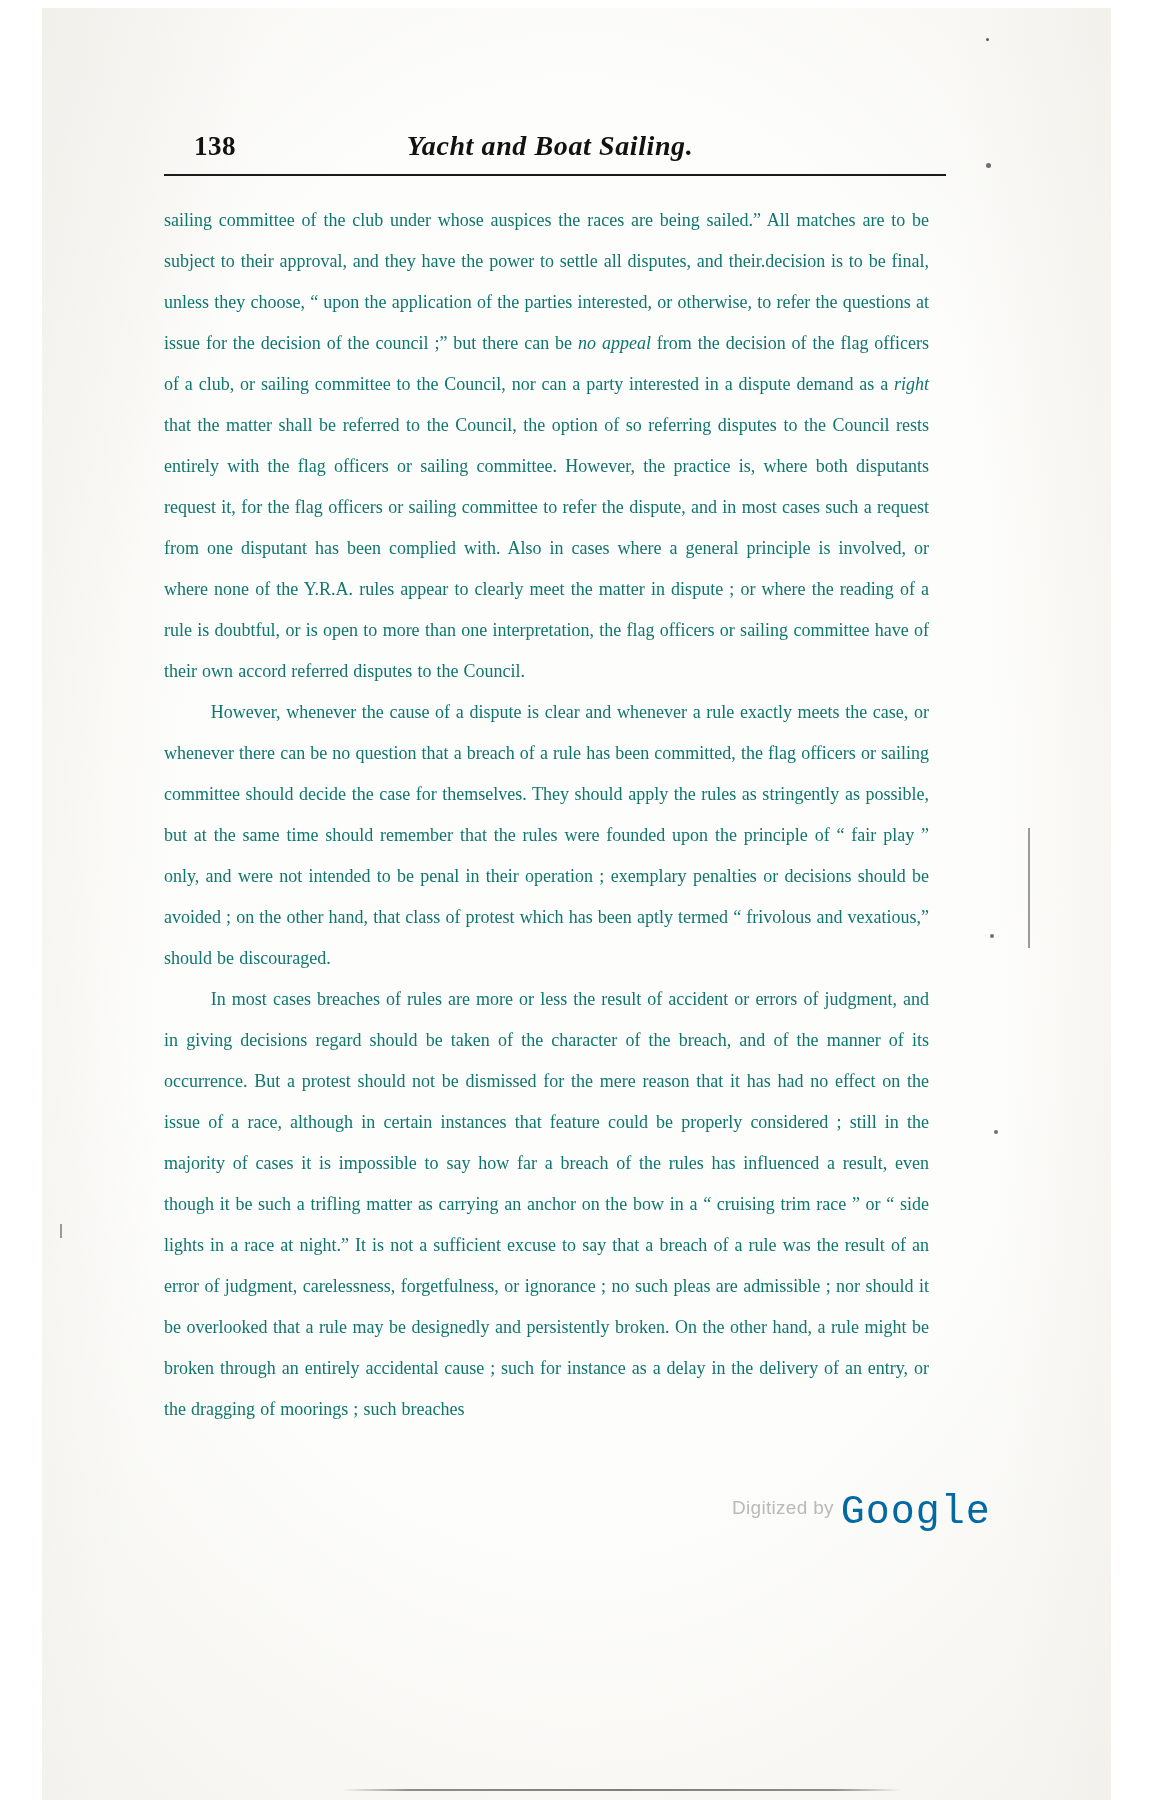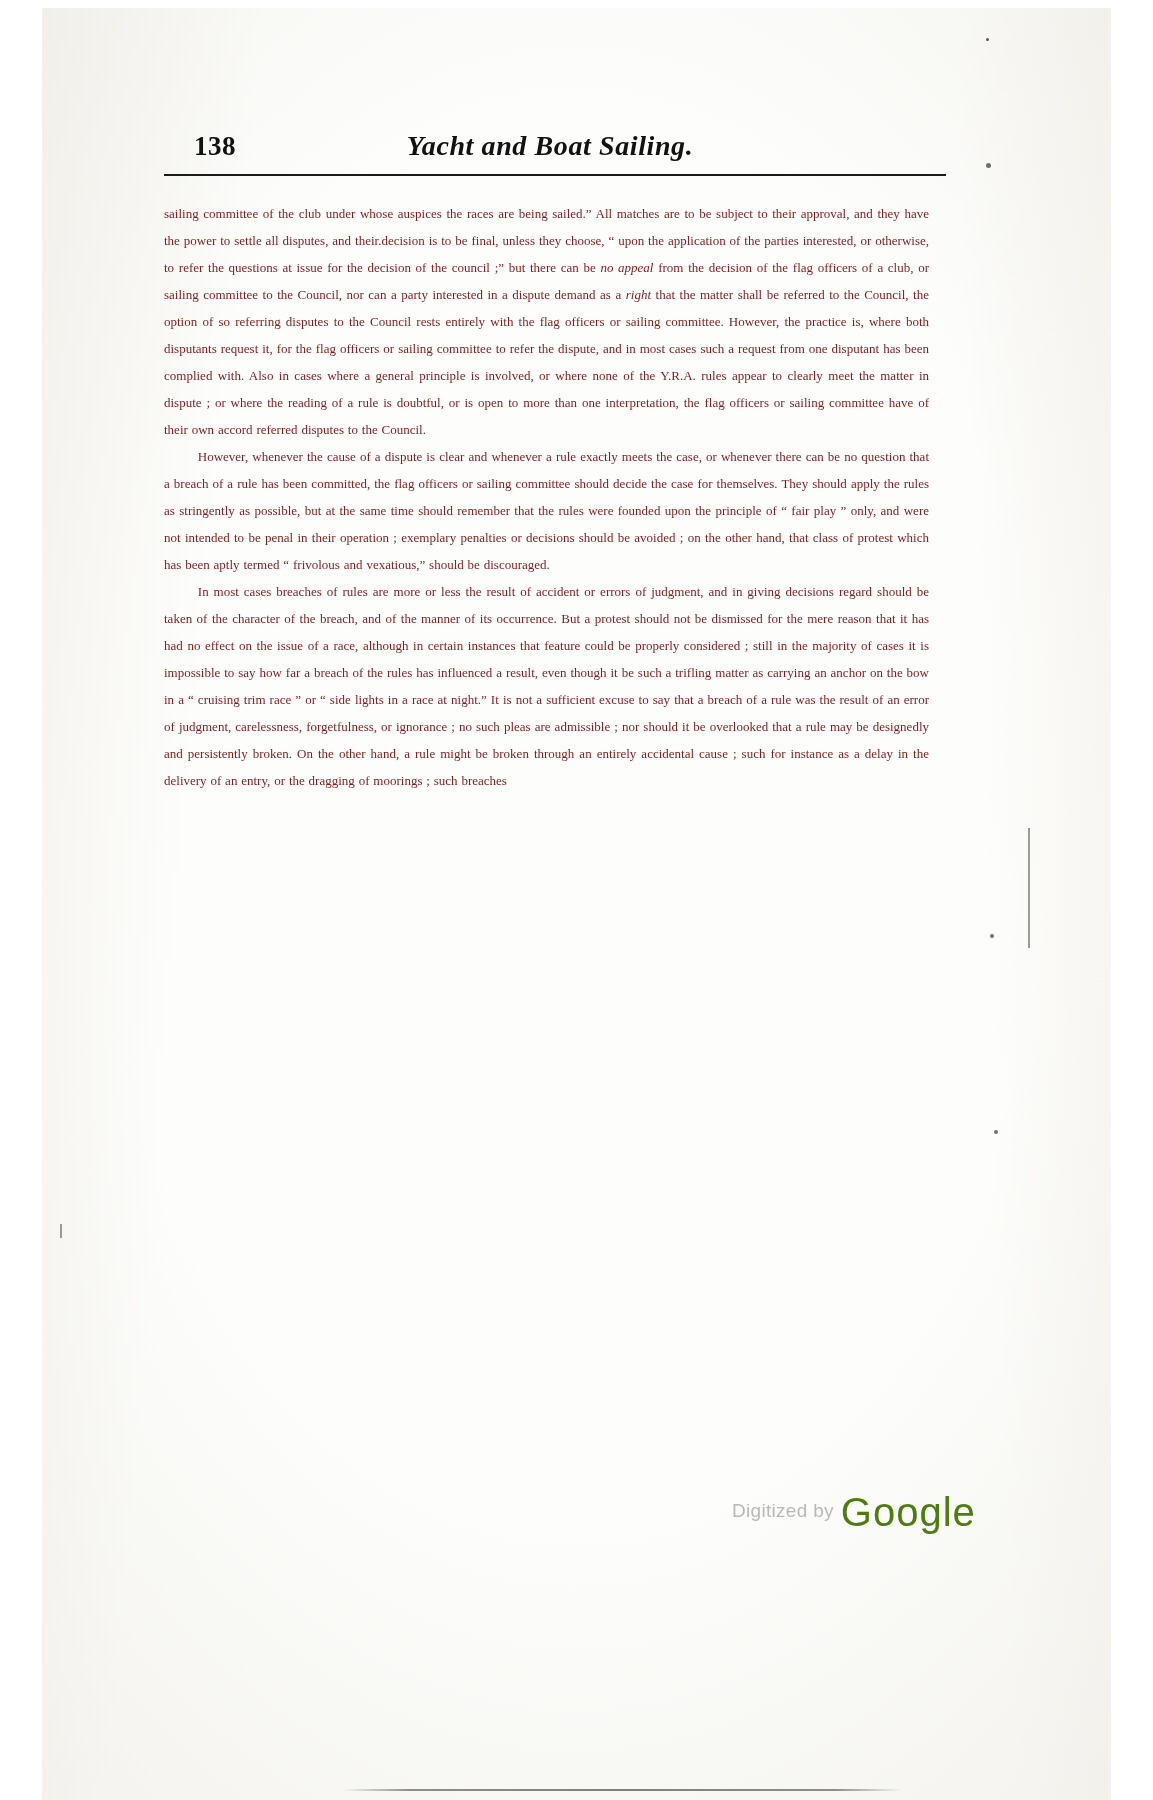--- a/index.html
+++ b/index.html
@@ -78,26 +78,26 @@
     height: 0;
     border-top: 2px solid #1b1b1b;
   }
 
   
   .body-block {
     position: absolute;
     left: 122px;
     top: 192px;
     width: 765px;
-    font-size: 13px;
-    line-height: 27px;
+    font-size: 18px;
+    line-height: 41px;
     text-align: justify;
     text-align-last: left;
     word-spacing: 0.6px;
-    color: #7f1d1d;
+    color: #0f766e;
   }
   .body-block p {
     margin: 0;
   }
   .body-block p.indented {
     text-indent: 2.6em;
   }
   .body-block em {
     font-style: italic;
   }
@@ -109,24 +109,24 @@
     top: 1482px;
     font-size: 19px;
     color: #b9b9b9;
     font-family: "Liberation Sans", "DejaVu Sans", sans-serif;
     letter-spacing: 0.3px;
     white-space: nowrap;
   }
   .watermark .gword {
     font-size: 40px;
     letter-spacing: 1px;
-    color: #4d7c0f;
+    color: #0369a1;
     vertical-align: -9px;
     margin-left: 7px;
-    font-family: Liberation Sans, sans-serif;
+    font-family: Liberation Mono, monospace;
   }
 
   
   .speck {
     position: absolute;
     background: #6f6f6f;
     border-radius: 50%;
     pointer-events: none;
   }
   .edge-line {

